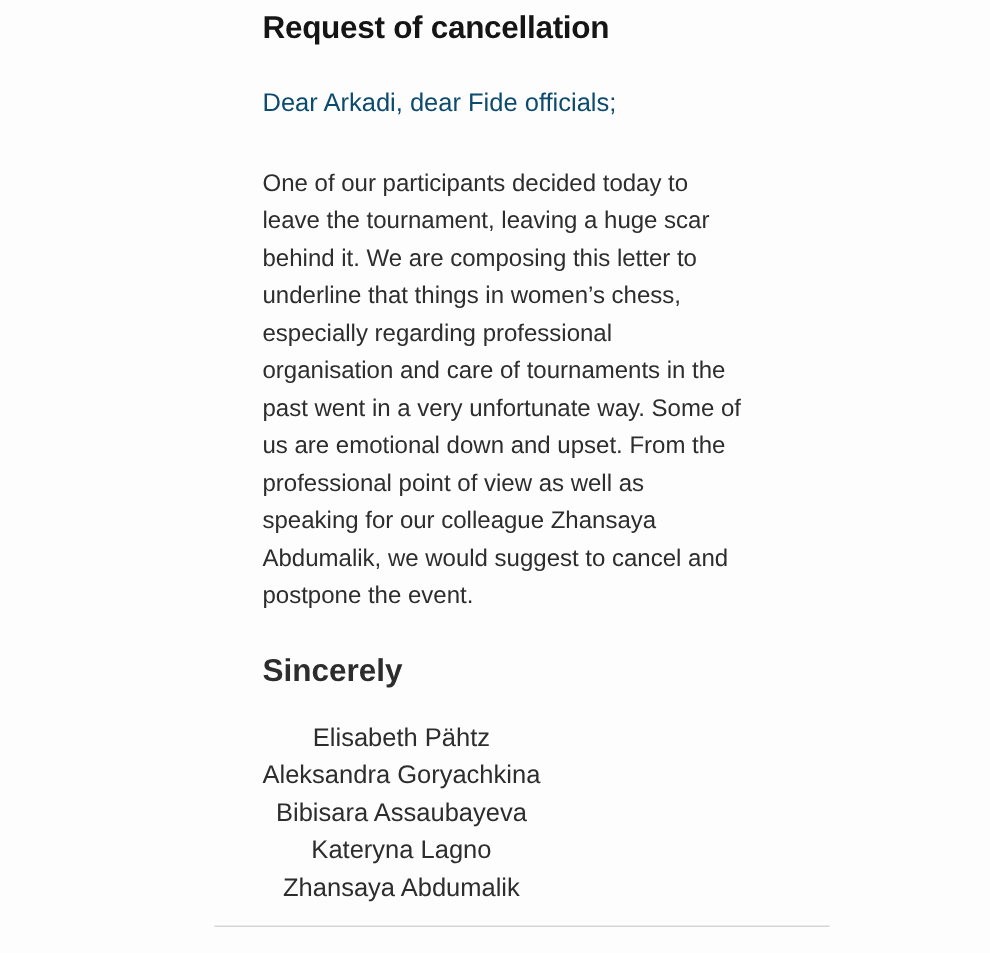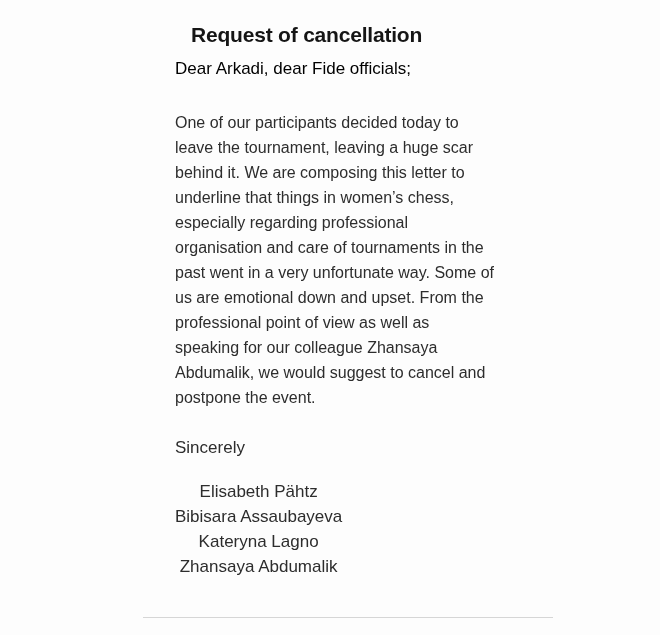--- a/index.html
+++ b/index.html
@@ -18,46 +18,47 @@
   }
   .letter-title {
     position: absolute;
     left: 175px;
     top: 6px;
     font-size: 21px;
     font-weight: 700;
     color: #151515;
     line-height: 26px;
     letter-spacing: -0.2px;
-    margin: 16px;
+    margin: 0;
   }
   .salutation {
     position: absolute;
     left: 175px;
     top: 56px;
     font-size: 17px;
     line-height: 25px;
-    color: #000000;
+    color: #0c4a6e;
   }
   .body-text {
     position: absolute;
     left: 175px;
     top: 110px;
     width: 380px;
     font-size: 16px;
     line-height: 25px;
     color: #2d2d2d;
   }
   .closing {
     position: absolute;
     left: 175px;
     top: 435px;
-    font-size: 17px;
+    font-size: 21px;
     line-height: 25px;
     color: #2d2d2d;
+    font-weight: bold;
   }
   .signatories {
     position: absolute;
     left: 175px;
     top: 479px;
     font-size: 17px;
     line-height: 25px;
     color: #2d2d2d;
     text-align: center;
   }
@@ -82,20 +83,21 @@
   <h1 class="letter-title">Request of cancellation</h1>
 
   <div class="salutation">Dear Arkadi, dear Fide officials;</div>
 
   <div class="body-text">One of our participants decided today to<br>leave the tournament, leaving a huge scar<br>behind it. We are composing this letter to<br>underline that things in women’s chess,<br>especially regarding professional<br>organisation and care of tournaments in the<br>past went in a very unfortunate way. Some of<br>us are emotional down and upset. From the<br>professional point of view as well as<br>speaking for our colleague Zhansaya<br>Abdumalik, we would suggest to cancel and<br>postpone the event.</div>
 
   <div class="closing">Sincerely</div>
 
   <div class="signatories">
     <div class="signatory">Elisabeth Pähtz</div>
+    <div class="signatory">Aleksandra Goryachkina</div>
     <div class="signatory">Bibisara Assaubayeva</div>
     <div class="signatory">Kateryna Lagno</div>
     <div class="signatory">Zhansaya Abdumalik</div>
   </div>
 
   <div class="divider"></div>
 
 </div>
 
 </body></html>

